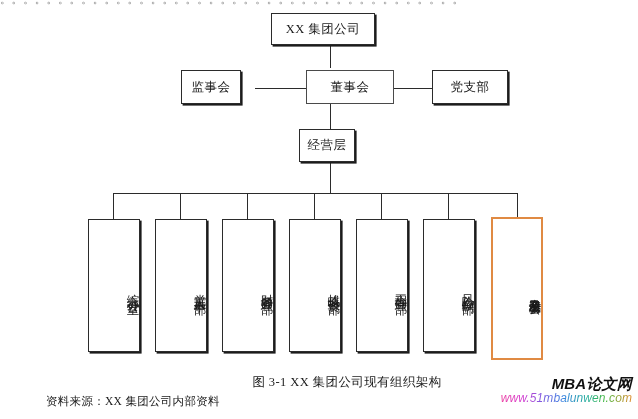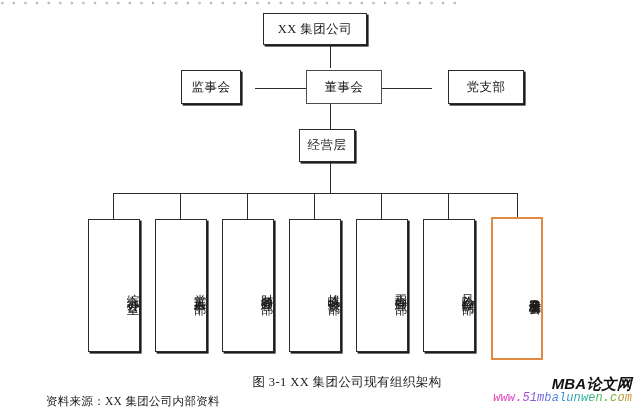--- a/index.html
+++ b/index.html
@@ -115,59 +115,59 @@
   }
   .wm-title {
     font-family: "Liberation Sans", sans-serif;
     font-weight: bold;
     font-style: italic;
     font-size: 15px;
     color: #111111;
     letter-spacing: 0.2px;
   }
   .wm-url {
-    font-family: Liberation Mono, monospace;
+    font-family: Liberation Sans, sans-serif;
     font-style: italic;
     font-size: 12px;
     letter-spacing: 0.1px;
     background-image: linear-gradient(90deg,
         #ec3fa0 0%, #d63ad0 16%, #7a5ce0 32%,
         #3a86e0 48%, #25b09a 66%, #49b83f 80%, #e08a2a 100%);
     -webkit-background-clip: text;
     background-clip: text;
     color: transparent;
     margin-left: 32px;
     -webkit-text-fill-color: transparent;
   }
 </style>
 </head>
 <body>
 
 <div id="page">
 
   <div class="top-cut">。。。。。。。。。。。。。。。。。。。。。。。。。。。。。。。。。。。。。。。。</div>
 
-  <div class="node shadowed" style="left:263px; top:13px; width:104px; height:32px;">
+  <div class="node shadowed" style="left:271px; top:13px; width:104px; height:32px;">
     <span>XX 集团公司</span>
   </div>
 
   <div class="ln v" style="left:330px; top:45px; height:23px;"></div>
 
   <div class="ln h" style="left:255px; top:88px; width:54px;"></div>
   <div class="ln h" style="left:382px; top:88px; width:50px;"></div>
 
   <div class="node shadowed" style="left:181px; top:70px; width:60px; height:34px;">
     <span>监事会</span>
   </div>
 
-  <div class="node thin" style="left:306px; top:70px; width:76px; height:34px;">
+  <div class="node thin" style="left:306px; top:70px; width:88px; height:34px;">
     <span>董事会</span>
   </div>
 
-  <div class="node shadowed" style="left:448px; top:70px; width:76px; height:34px;text-align:right;">
+  <div class="node shadowed" style="left:432px; top:70px; width:76px; height:34px;text-align:right;">
     <span>党支部</span>
   </div>
 
   <div class="ln v" style="left:330px; top:104px; height:25px;"></div>
 
   <div class="node shadowed" style="left:299px; top:129px; width:56px; height:33px;">
     <span>经营层</span>
   </div>
 
   <div class="ln v" style="left:330px; top:162px; height:31px;"></div>

